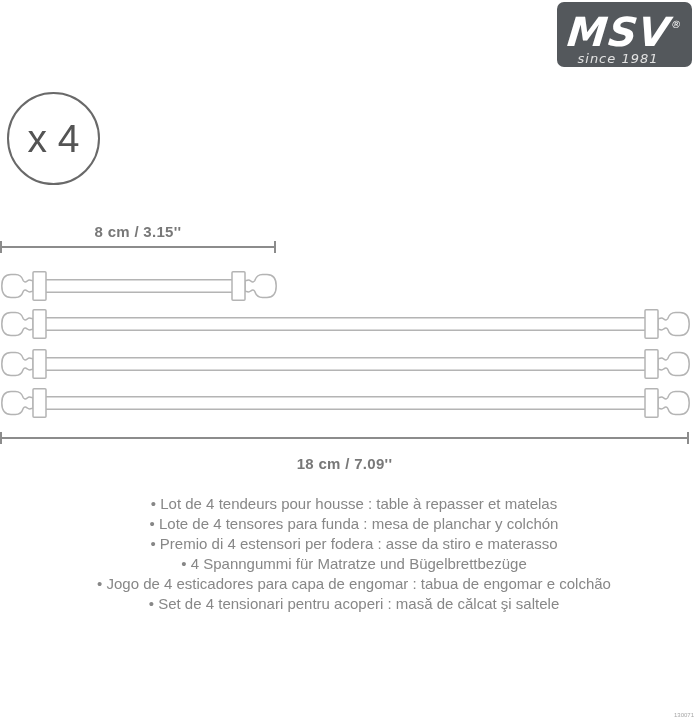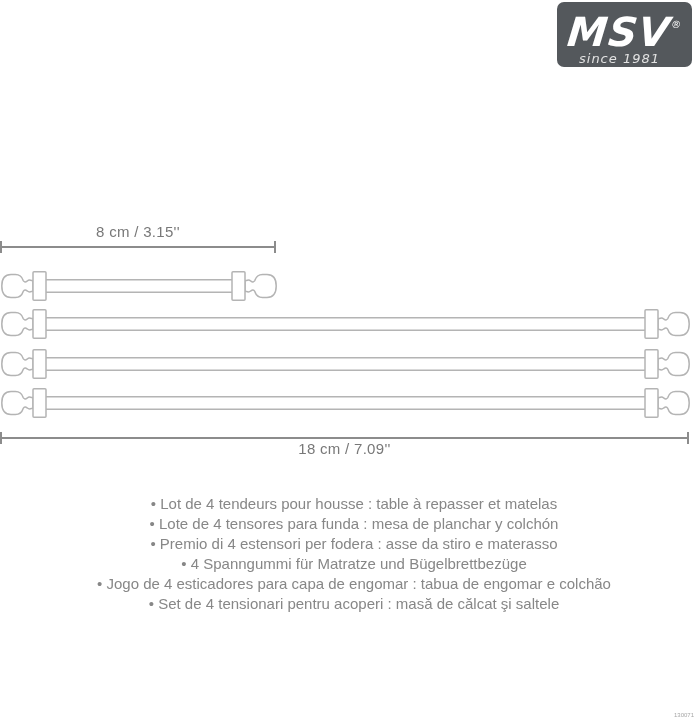--- a/index.html
+++ b/index.html
@@ -7,34 +7,34 @@
         font-family:"Liberation Sans",sans-serif;overflow:hidden;}
 
   
   .logo{position:absolute;top:2px;right:4px;width:135px;height:65px;
         background:#54585c;border-radius:7px;color:#ffffff;}
   .logo-brand{font-family:"DejaVu Sans",sans-serif;font-style:italic;font-weight:700;
         font-size:40px;line-height:44px;text-align:center;letter-spacing:1px;
         transform:skewX(-6deg);margin-top:1px;}
   .logo-brand .reg{font-size:10px;font-weight:400;vertical-align:18px;letter-spacing:0;}
   .logo-tagline{font-family:"DejaVu Sans",sans-serif;font-style:italic;font-size:13px;
-        color:#e2e2e2;text-align:right;padding-right:32px;margin-top:-3px;letter-spacing:1px;}
+        color:#e2e2e2;text-align:center;padding-right:13px;margin-top:-3px;letter-spacing:1px;}
 
   
   .qty{position:absolute;left:7px;top:92px;width:93px;height:93px;border:2px solid #696969;
         border-radius:50%;display:flex;align-items:center;justify-content:center;
         font-size:39px;color:#545454;box-sizing:border-box;}
 
   
-  .dim{position:absolute;}
+  .dim{position:absolute;font-weight:bold;}
   .dim-label{font-size:15px;line-height:18px;color:#787878;text-align:center;letter-spacing:.3px;}
   .dim-line{position:relative;height:2px;background:#8c8c8c;margin-top:5px;}
   .dim-line .tick{position:absolute;top:-5px;width:2px;height:12px;background:#8c8c8c;}
   .dim-line .tick.l{left:0;} .dim-line .tick.r{right:0;}
-  .dim-below .dim-label{margin-top:1px;}
+  .dim-below .dim-label{margin-top:16px;}
 
   
   .fastener{position:absolute;}
   .fshape{fill:#ffffff;stroke:#b4b4b4;stroke-width:1.5;stroke-linejoin:round;}
   .strap{stroke:#b4b4b4;stroke-width:1.5;}
 
   
   .desc{position:absolute;left:12px;right:0;top:494px;text-align:center;
         font-size:15px;line-height:20px;color:#878787;}
   .desc-line{white-space:nowrap;}
@@ -54,20 +54,23 @@
         <rect class="fshape" x="33" y="3.8" width="13" height="28.4" rx="1"></rect>
       </g>
     </defs>
   </svg>
 
   <div class="logo">
     <div class="logo-brand"><span>MSV</span><span class="reg">®</span></div>
     <div class="logo-tagline">since 1981</div>
   </div>
 
+  <div class="qty">
+    <span>x 4</span>
+  </div>
 
   <div class="dim dim-above" style="left:0;top:223px;width:276px;">
     <div class="dim-label">8 cm / 3.15''</div>
     <div class="dim-line">
       <span class="tick l"></span>
       <span class="tick r"></span>
     </div>
   </div>
 
   <svg class="fastener" style="left:0;top:268px;" width="278" height="36" viewBox="0 0 278 36">

